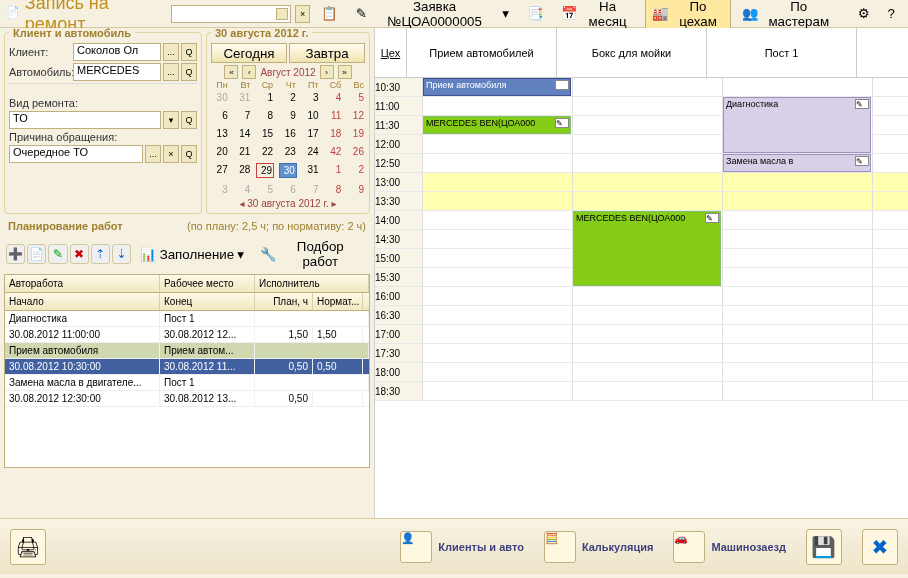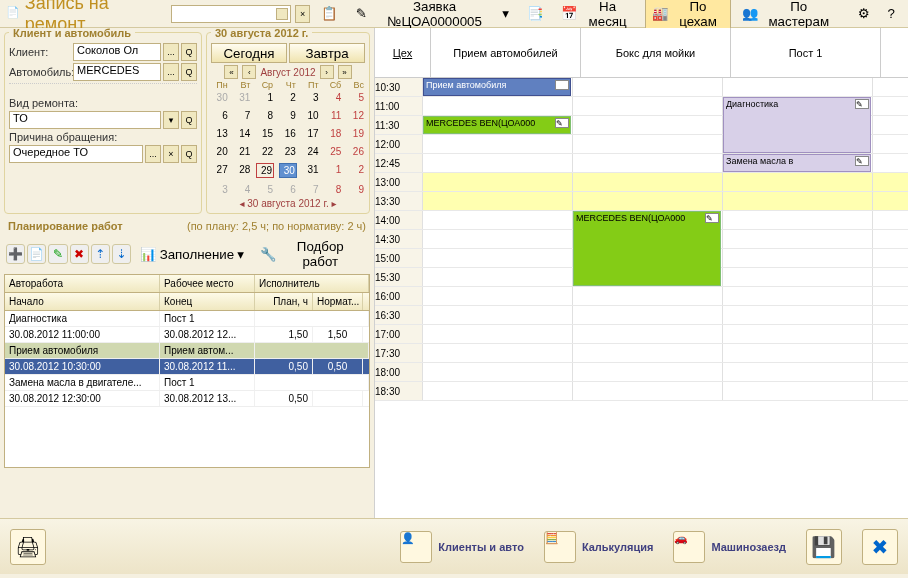--- a/index.html
+++ b/index.html
@@ -38,24 +38,24 @@
 .plan-hdr { display: flex; justify-content: space-between; color: #a08030; font-weight: bold; padding: 2px 4px; gap: 47px; }
 .plan-tb { display: flex; gap: 2px; padding: 2px; align-items: center; }
 .ic-btn { width: 20px; height: 20px; border: 1px solid #d0c8a0; border-radius: 3px; cursor: pointer; display: flex; align-items: center; justify-content: center; font-size: 12px; }
 .grid { border: 1px solid #c0b080; background: #fff; font-size: 10px; }
 .grid-hdr { display: flex; background: linear-gradient(#fdfae8,#f0e8c0); border-bottom: 1px solid #c0b080; }
 .grid-hdr > div { padding: 3px 4px; border-right: 1px solid #d8d0a8; }
 .grid-row { display: flex; border-bottom: 1px solid #eee; }
 .grid-row > div { padding: 2px 4px; border-right: 1px solid #f0f0f0; overflow: hidden; white-space: nowrap; }
 .grid-row.sel { background: #d0d8b0; }
 .grid-row.sel2 { background: #4060a0; color: #fff; }
-.c1 { width: 155px; } .c2 { width: 95px; } .c3 { width: 58px; text-align: right; } .c4 { width: 50px; text-align: center; }
+.c1 { width: 155px; } .c2 { width: 95px; } .c3 { width: 58px; text-align: right; } .c4 { width: 50px; text-align: left; }
 .sched-hdr { display: flex; height: 50px; border-bottom: 1px solid #ccc; position: sticky; top: 0; background: #fff; }
 .sched-hdr > div { border-right: 1px solid #ccc; display: flex; align-items: center; justify-content: center; }
-.col-time { width: 56px; text-decoration: underline; } .col-w { width: 150px; }
+.col-time { width: 32px; text-decoration: underline; } .col-w { width: 150px; }
 .sched-body { position: relative; }
 .time-row { display: flex; height: 19px; border-bottom: 1px solid #e8e8e8; }
 .time-row > div { border-right: 1px solid #e0e0e0; }
 .time-lbl { width: 48px; text-align: left; padding-right: 4px; background: #f8f4e8; font-size: 10px; line-height: 19px; }
 .time-row.hl { background: #ffffb0; }
 .slot { width: 150px; position: relative; }
 .appt { position: absolute; border: 1px solid #888; font-size: 9px; padding: 1px 2px; overflow: hidden; white-space: nowrap; display: flex; align-items: flex-start; }
 .appt-blue { background: #6080c0; color: #fff; border-color: #405090; }
 .appt-lav { background: #d8d0e8; border-color: #a090c0; }
 .appt-green { background: #84cc16; border-color: #80c070; }
@@ -167,21 +167,21 @@
                 <div class="cal-d">15</div>
                 <div class="cal-d">16</div>
                 <div class="cal-d">17</div>
                 <div class="cal-d we">18</div>
                 <div class="cal-d we">19</div>
                 <div class="cal-d">20</div>
                 <div class="cal-d">21</div>
                 <div class="cal-d">22</div>
                 <div class="cal-d">23</div>
                 <div class="cal-d">24</div>
-                <div class="cal-d we">25</div>
+                <div class="cal-d we">42</div>
                 <div class="cal-d we">26</div>
                 <div class="cal-d">27</div>
                 <div class="cal-d">28</div>
                 <div class="cal-d today">29</div>
                 <div class="cal-d sel">30</div>
                 <div class="cal-d">31</div>
                 <div class="cal-d out we">1</div>
                 <div class="cal-d out we">2</div>
                 <div class="cal-d out">3</div>
                 <div class="cal-d out">4</div>
@@ -290,21 +290,21 @@
           <div class="slot"></div>
           <div class="slot"></div>
         </div>
         <div class="time-row">
           <div class="time-lbl">12:00</div>
           <div class="slot"></div>
           <div class="slot"></div>
           <div class="slot"></div>
         </div>
         <div class="time-row">
-          <div class="time-lbl">12:45</div>
+          <div class="time-lbl">12:50</div>
           <div class="slot"></div>
           <div class="slot"></div>
           <div class="slot"></div>
         </div>
         <div class="time-row hl">
           <div class="time-lbl">13:00</div>
           <div class="slot"></div>
           <div class="slot"></div>
           <div class="slot"></div>
         </div>

